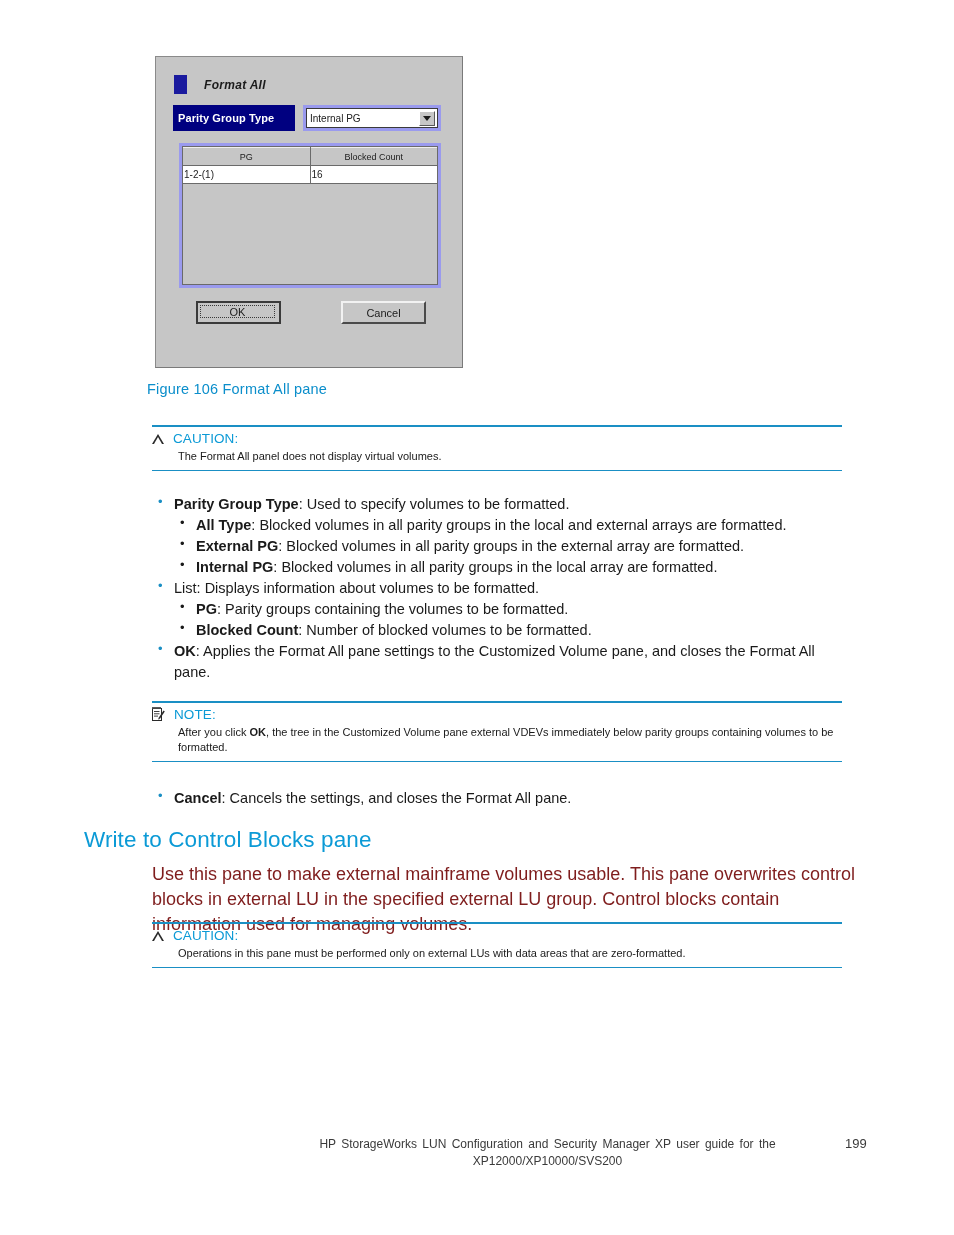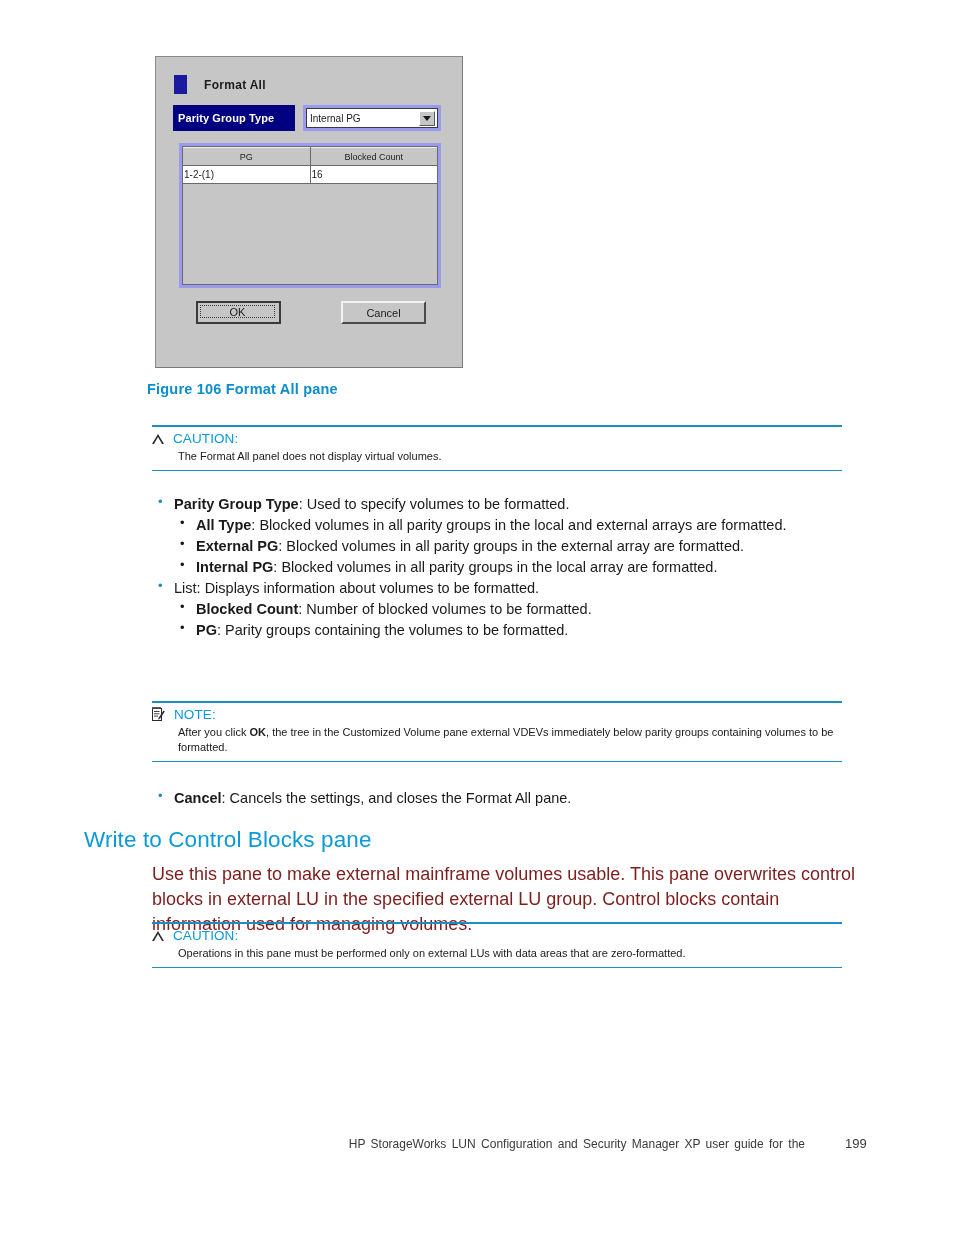--- a/index.html
+++ b/index.html
@@ -47,20 +47,21 @@
     height: 19px;
     background: #1a1a9e;
     display: inline-block;
   }
   .dlg-title-text {
     margin-left: 17px;
     font-size: 12px;
     font-weight: bold;
     color: #1c1c1c;
     letter-spacing: .3px;
+    font-style: italic;
   }
 
   .pgt-row {
     position: absolute;
     left: 17px;
     top: 48px;
     display: flex;
     align-items: center;
   }
   .pgt-label {
@@ -213,21 +214,21 @@
     top: 0;
     width: 85px;
     height: 23px;
   }
 
   .fig-caption {
     position: absolute;
     left: 147px;
     top: 381px;
     font-size: 14.5px;
-    font-weight: bold;
+    font-weight: normal;
     color: #0b8ecb;
     letter-spacing: .2px;
   }
   .admon {
     position: absolute;
     box-sizing: border-box;
   }
   .rule-top {
     border-top: 2px solid #1a8fc4;
     width: 100%;
@@ -355,21 +356,21 @@
     position: absolute;
     left: 0;
     top: 1136px;
     width: 954px;
   }
   .footer-text {
     position: absolute;
     left: 290px;
     top: 0;
     width: 515px;
-    text-align: right;
+    text-align: center;
     font-size: 12px;
     line-height: 1.45;
     color: #3a3a3a;
     word-spacing: 2px;
   }
   .footer-line1 { display: block; }
   .footer-line2 { display: block; }
   .footer-page {
     position: absolute;
     left: 845px;
@@ -466,28 +467,31 @@
         <li>
           <b>Internal PG</b><span>: Blocked volumes in all parity groups in the local array are formatted.</span>
         </li>
       </ul>
     </li>
 
     <li>
       <span>List</span><span>:  Displays information about volumes to be formatted.</span>
       <ul class="b2 bsub">
         <li>
-          <b>Blocked Count</b><span>:  Number of blocked volumes to be formatted.</span>
+          <b>PG</b><span>: Parity groups containing the volumes to be formatted.</span>
         </li>
         <li>
-          <b>PG</b><span>: Parity groups containing the volumes to be formatted.</span>
+          <b>Blocked Count</b><span>:  Number of blocked volumes to be formatted.</span>
         </li>
       </ul>
     </li>
 
+    <li>
+      <b>OK</b><span>: Applies the Format All pane settings to the Customized Volume pane, and closes the Format All pane.</span>
+    </li>
 
   </ul>
 </div>
 
 <div class="admon" style="left:152px; top:701px; width:690px;">
   <div class="rule-top"></div>
   <div class="admon-head">
     <span class="note-icon">
       <svg width="13" height="15" viewBox="0 0 13 15" xmlns="http://www.w3.org/2000/svg">
         <rect x="0.5" y="1.5" width="9" height="12" fill="#ffffff" stroke="#2a2a2a" stroke-width="1"></rect>
@@ -522,15 +526,16 @@
     <span class="tri-icon"></span>
     <span class="label">CAUTION:</span>
   </div>
   <div class="admon-body">Operations in this pane must be performed only on external LUs with data areas that are zero-formatted.</div>
   <div class="rule-bot"></div>
 </div>
 
 <div class="footer">
   <div class="footer-text">
     <span class="footer-line1">HP StorageWorks LUN Configuration and Security Manager XP user guide for the</span>
+    <span class="footer-line2">XP12000/XP10000/SVS200</span>
   </div>
   <div class="footer-page">199</div>
 </div>
 
 </body></html>

